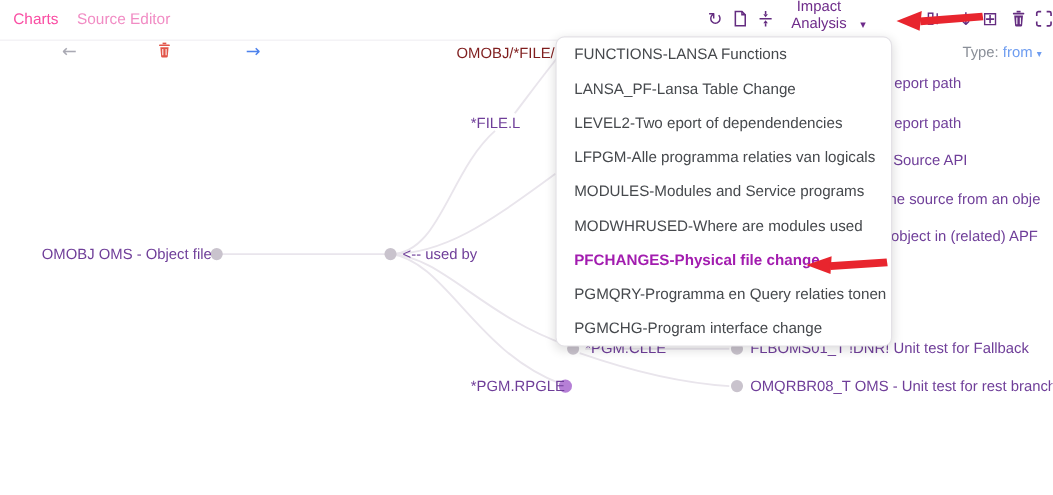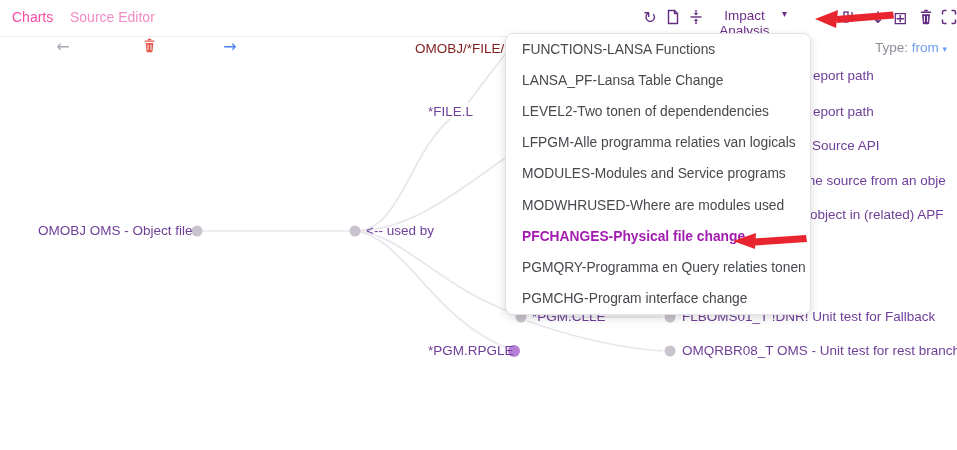--- a/index.html
+++ b/index.html
@@ -8,21 +8,21 @@
   
   .topnav{position:absolute;left:0;top:0;width:787px;height:36px;background:#fff;
           border-bottom:1px solid #f0eef2;z-index:3;}
   .tab{position:absolute;top:9px;font-size:14px;cursor:pointer;text-decoration:none;}
   .tab-charts{left:12px;color:#fa4da3;}
   .tab-source{left:70px;color:#f18cc4;}
   .icon{position:absolute;top:9px;width:18px;height:18px;color:#642c80;text-align:center;
         font-family:"DejaVu Sans",sans-serif;font-size:16px;line-height:18px;cursor:pointer;}
   .impact-btn{position:absolute;left:712px;top:8px;height:20px;border:none;background:none;
         color:#6e2b8a;font-size:13.5px;font-family:"Liberation Sans",sans-serif;cursor:pointer;
-        padding:0;display:flex;align-items:flex-start;gap:5px;}
+        padding:0;display:flex;align-items:flex-end;gap:5px;}
   .impact-caret{font-family:"DejaVu Sans",sans-serif;font-size:10px;color:#6e2b8a;}
   
   .subbar-icon{position:absolute;width:20px;height:20px;text-align:center;line-height:20px;
         font-family:"DejaVu Sans",sans-serif;font-size:16px;cursor:pointer;z-index:3;}
   .path-text{position:absolute;left:415px;top:41px;font-size:13.5px;color:#7f1d1d;z-index:2;}
   .type-wrap{position:absolute;right:10px;top:40px;font-size:13.5px;z-index:3;}
   .type-label{color:#8a8f98;}
   .type-value{color:#6d9cf0;cursor:pointer;}
   .type-caret{font-family:"DejaVu Sans",sans-serif;font-size:9px;color:#6d9cf0;cursor:pointer;}
   
@@ -144,21 +144,21 @@
 
   <div class="type-wrap">
     <span class="type-label">Type:</span>
     <span class="type-value">from</span>
     <span class="type-caret">▾</span>
   </div>
 
   <div class="dropdown">
     <div class="dd-item">FUNCTIONS-LANSA Functions</div>
     <div class="dd-item">LANSA_PF-Lansa Table Change</div>
-    <div class="dd-item">LEVEL2-Two tonen of dependendencies</div>
+    <div class="dd-item">LEVEL2-Two eport of dependendencies</div>
     <div class="dd-item">LFPGM-Alle programma relaties van logicals</div>
     <div class="dd-item">MODULES-Modules and Service programs</div>
     <div class="dd-item">MODWHRUSED-Where are modules used</div>
     <div class="dd-item active">PFCHANGES-Physical file change</div>
     <div class="dd-item">PGMQRY-Programma en Query relaties tonen</div>
     <div class="dd-item">PGMCHG-Program interface change</div>
   </div>
 
   <svg class="annot" width="957" height="450">
     <g fill="#e8252e" stroke="none">

